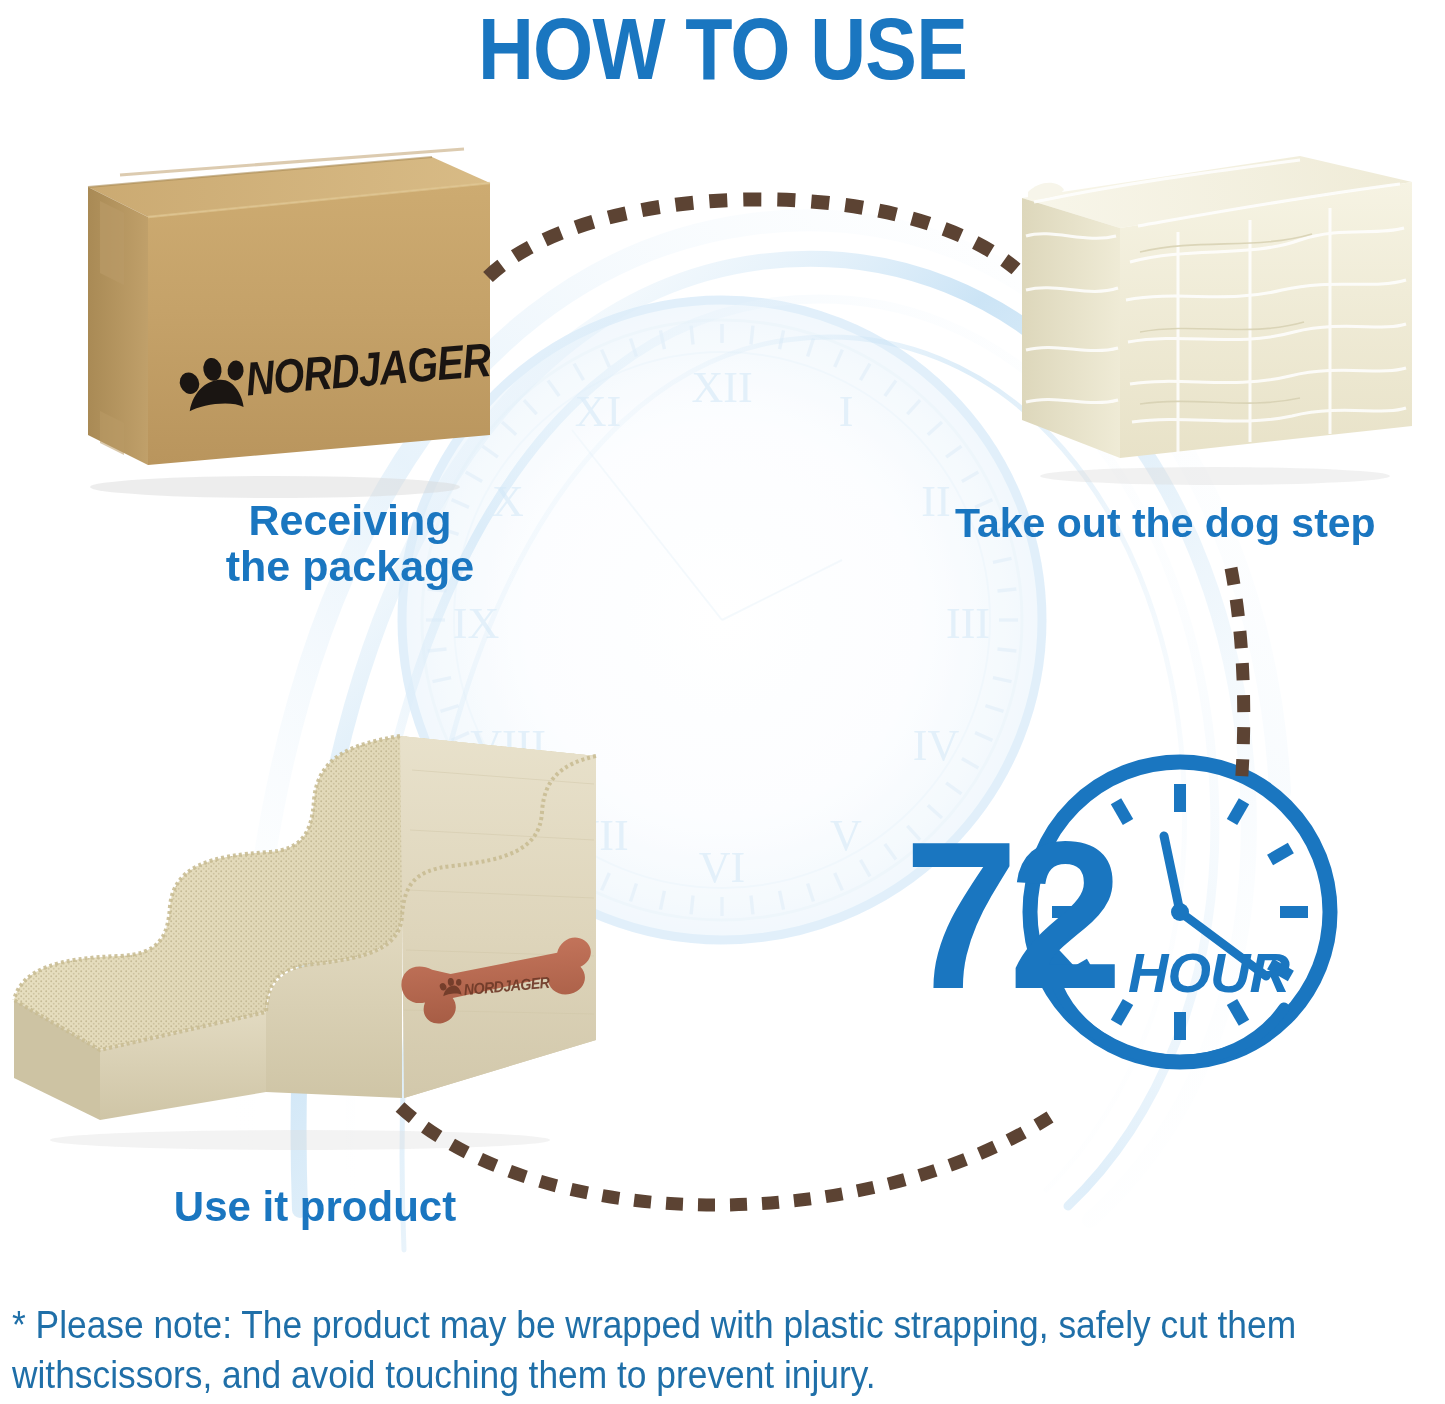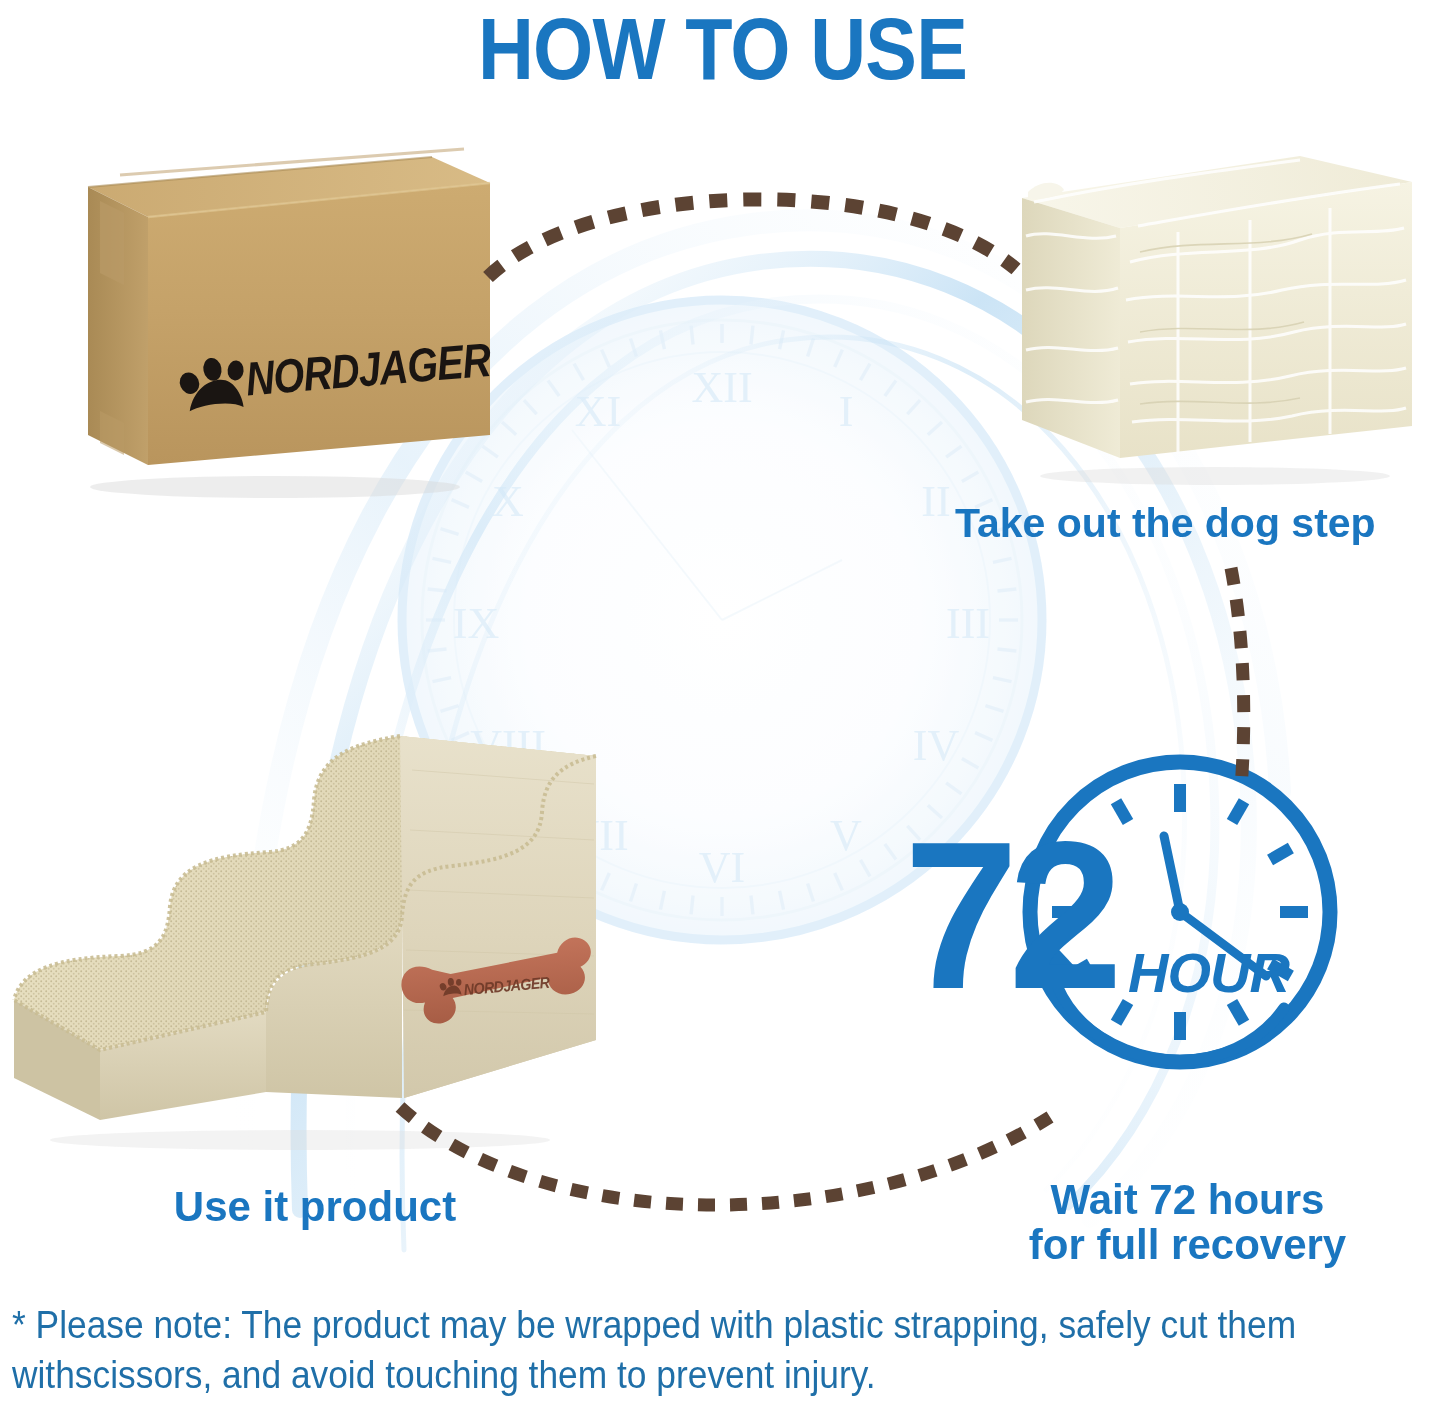--- a/index.html
+++ b/index.html
@@ -445,25 +445,25 @@
       <path d="M56,8 C68,70 72,150 66,228" fill="none" stroke="#5c4333" stroke-width="13" stroke-dasharray="17 15" stroke-linecap="butt"></path>
     </svg>
   </div>
 
   <div class="arrow arrow-bottom">
     <svg width="670" height="145" viewBox="0 0 670 145">
       <path d="M10,12 C150,140 470,142 660,22" fill="none" stroke="#5c4333" stroke-width="13" stroke-dasharray="17 15" stroke-linecap="butt"></path>
     </svg>
   </div>
 
+  <div class="cap cap-recv">Receiving
+the package</div>
 
   <div class="cap cap-take">Take out the dog step</div>
 
-  <div class="cap cap-wait">Wait 72 hours
-for full recovery</div>
 
   <div class="cap cap-safe">Use it product</div>
 
   <div class="footnote">
     <span>*</span>
     <span>Please note: The product may be wrapped with plastic strapping, safely cut them withscissors, and avoid touching them to prevent injury.</span>
   </div>
 
 </div>
 

